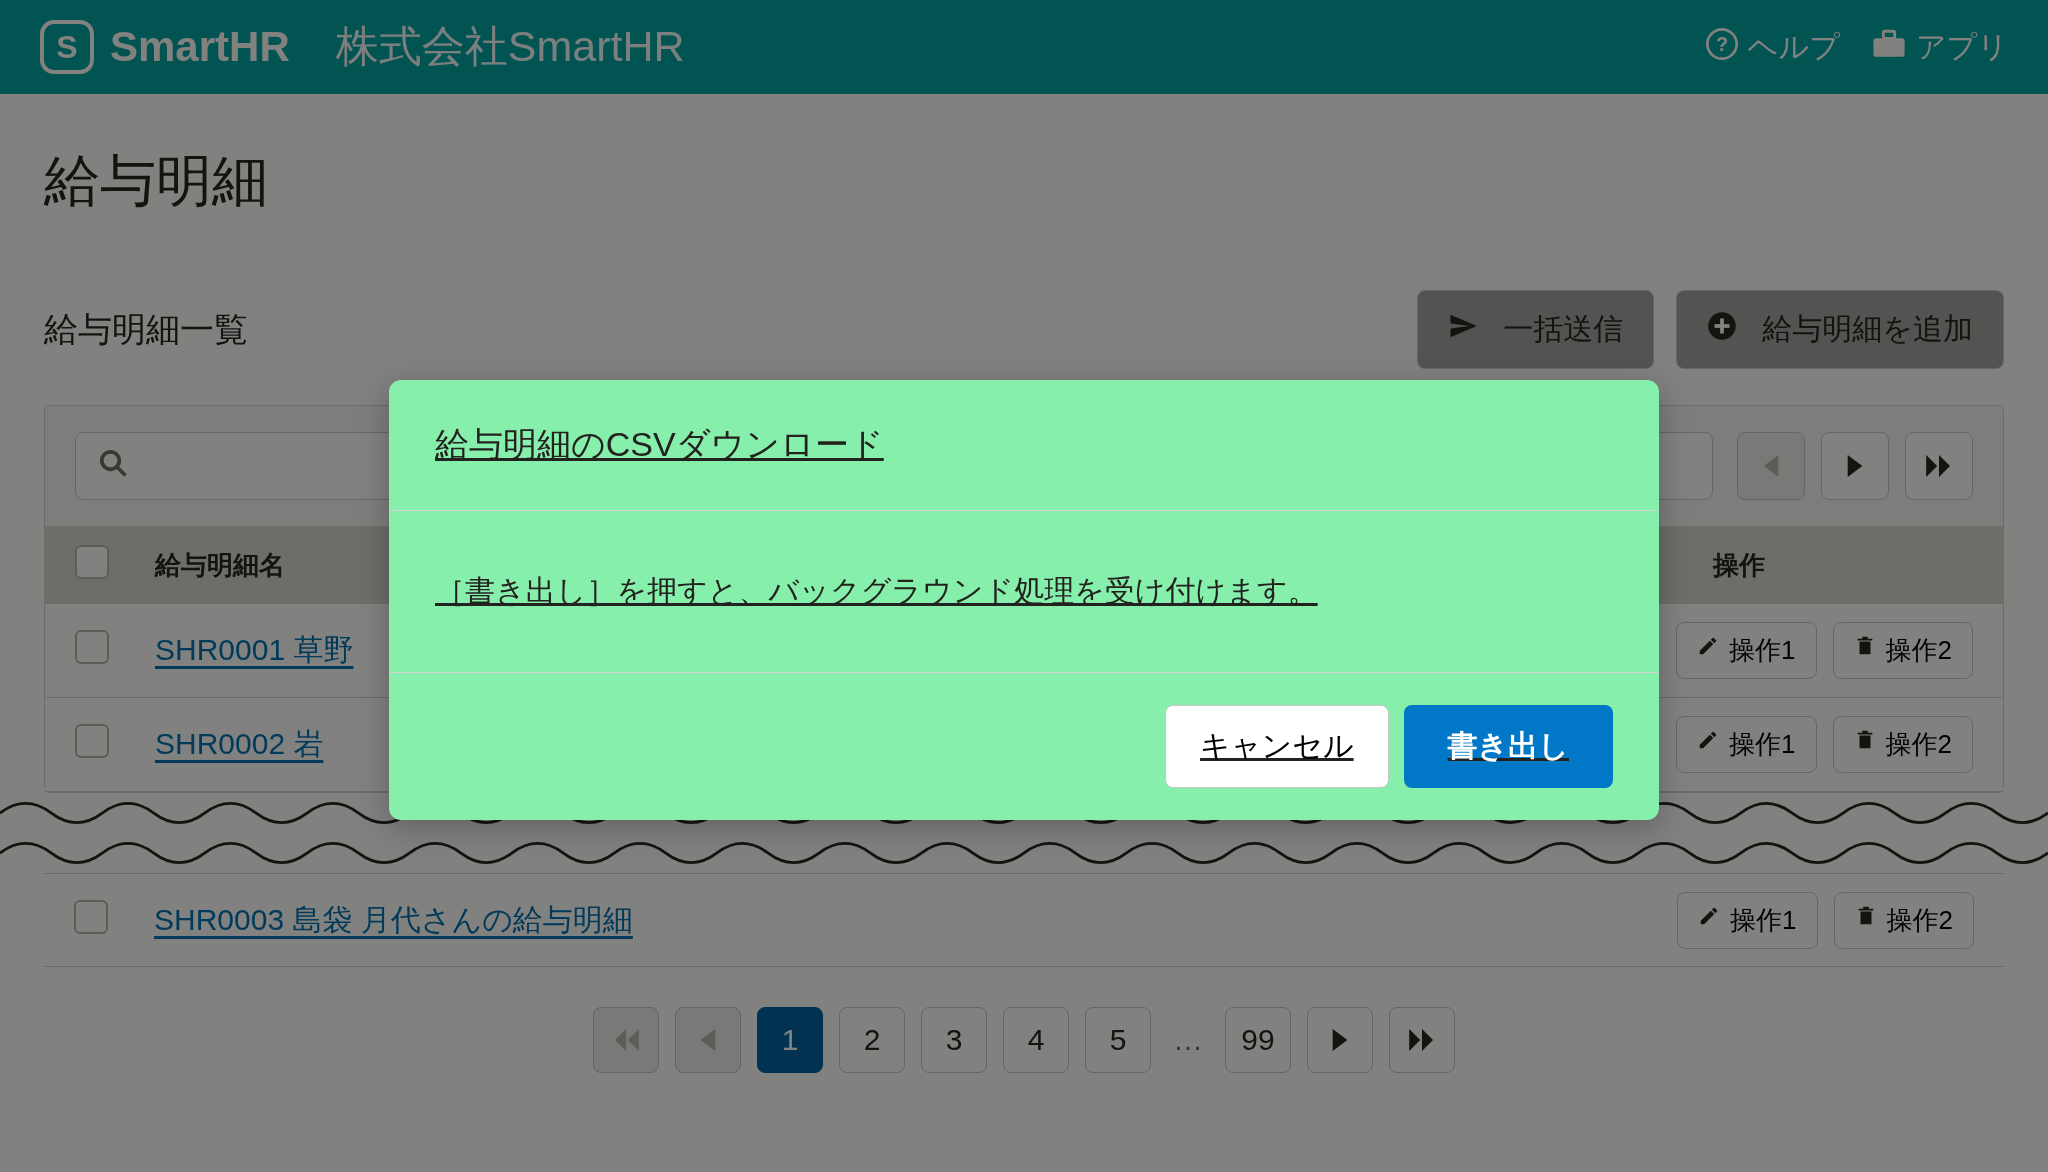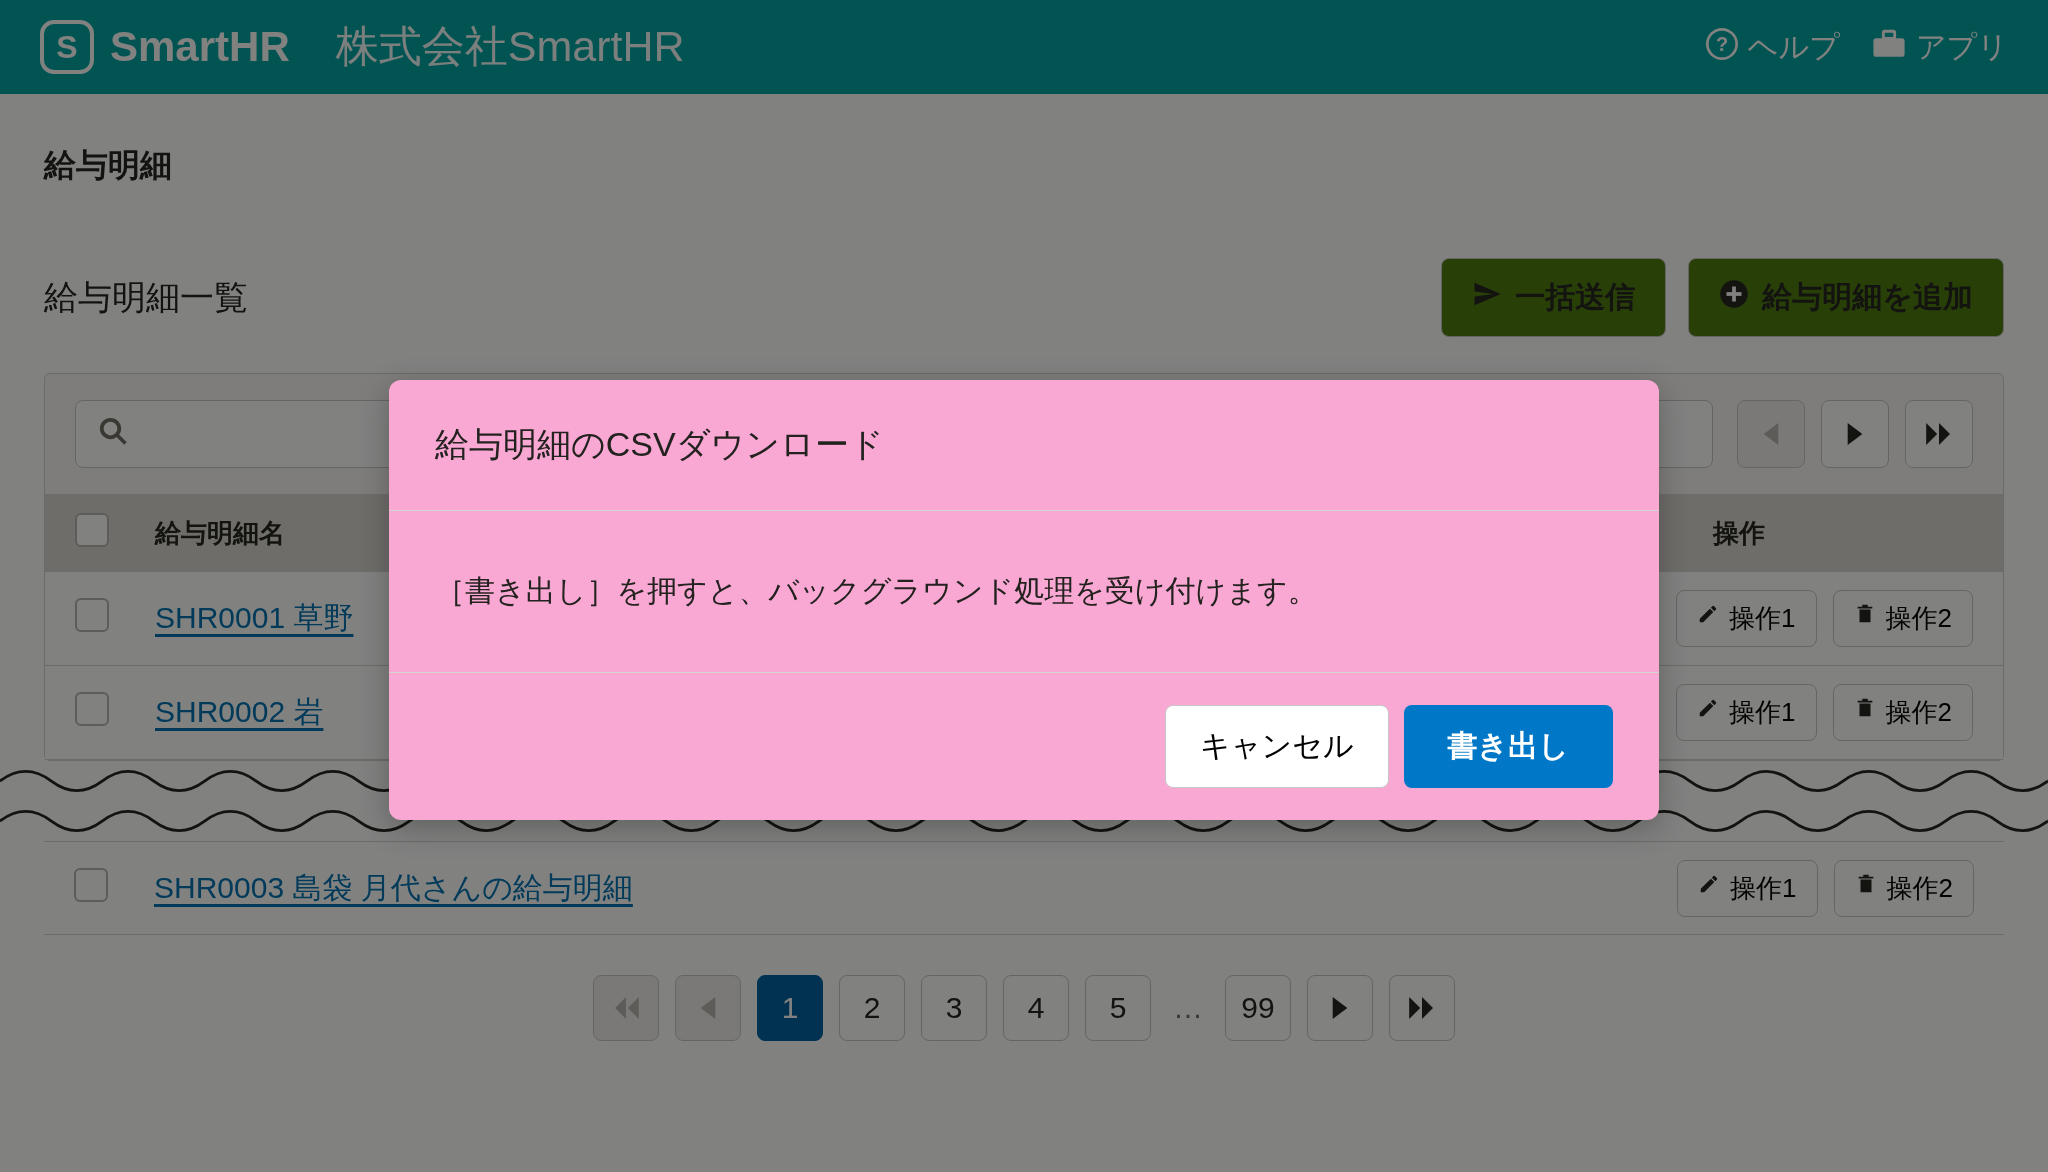--- a/index.html
+++ b/index.html
@@ -40,34 +40,34 @@
   }
   .company { font-size: 43px; opacity:.95; }
   .topbar-right { margin-left:auto; display:flex; align-items:center; gap: 32px; font-size: 30px;}
   .topbar-right .nav-item { display:flex; align-items:center; gap:10px; }
   .help-icon, .apps-icon, .caret-icon { display:inline-block; }
 
   
   .page {
     padding: 50px 44px;
   }
-  .page-title { font-size: 32px; font-weight: 700; margin-bottom: 70px; color:#23221f;}
+  .page-title { font-size: 56px; font-weight: 400; margin-bottom: 70px; color:#23221f;}
   .list-header {
     display:flex; align-items:center; margin-bottom: 36px;
   }
   .list-title { font-size: 34px; }
   .header-actions { margin-left:auto; display:flex; gap:22px;}
   .btn {
     border:1px solid #c7c7c5;
-    background:#4d7c0f;
+    background:#a3a3a3;
     border-radius:8px;
     padding: 18px 30px;
     font-size: 30px;
-    font-weight:700;
-    display:flex;align-items:center;gap:13px;
+    font-weight:400;
+    display:flex;align-items:center;gap:25px;
     color:#23221f;
     cursor:pointer;
   }
 
   
   .block {
     border:1px solid #d6d3d0;
     border-radius:6px;
     background:#f8f7f6;
     padding: 26px 30px 0 30px;
@@ -150,24 +150,25 @@
 
   
   .overlay {
     position:absolute; inset:0;
     background: rgba(3,3,2,0.5);
     display:flex; align-items:flex-start; justify-content:center;
     padding-top: 380px;
   }
   .dialog {
     width: 1270px;
-    background:#f9a8d4;
+    background:#86efac;
     border-radius:12px;
     overflow:hidden;
     box-shadow: 0 8px 30px rgba(0,0,0,.25);
+    text-decoration: underline;
   }
   .dialog-header {
     padding: 42px 46px;
     border-bottom:1px solid #d6d3d0;
     font-size:34px;
     font-weight:400;
   }
   .dialog-body {
     padding: 60px 46px;
     font-size:30px;

